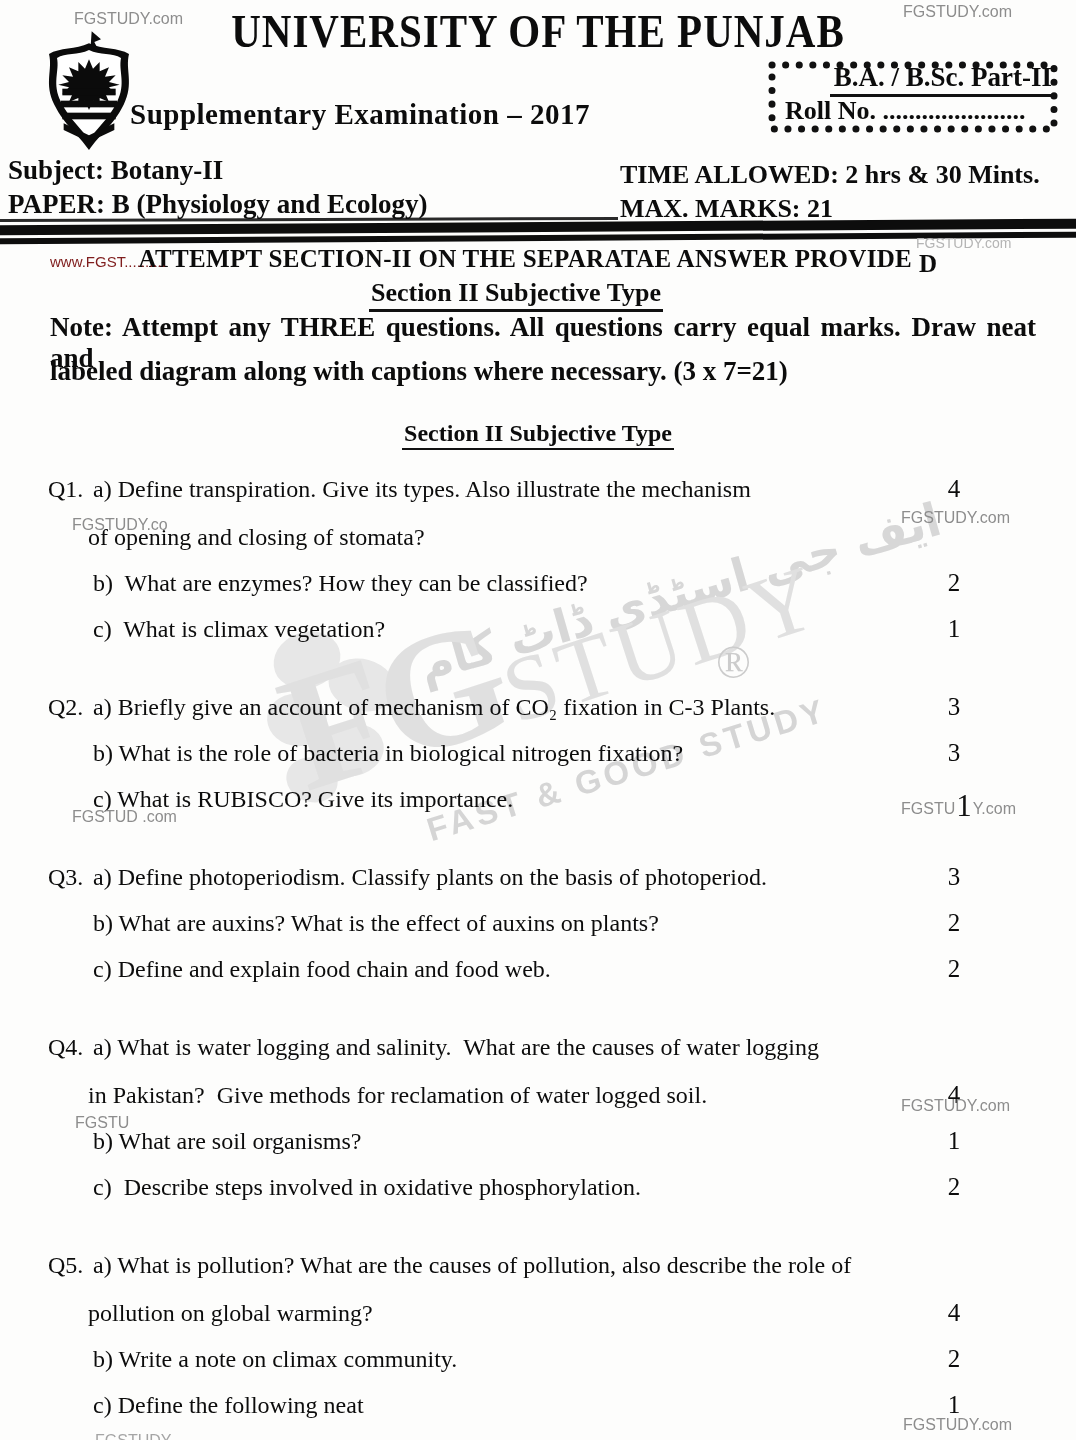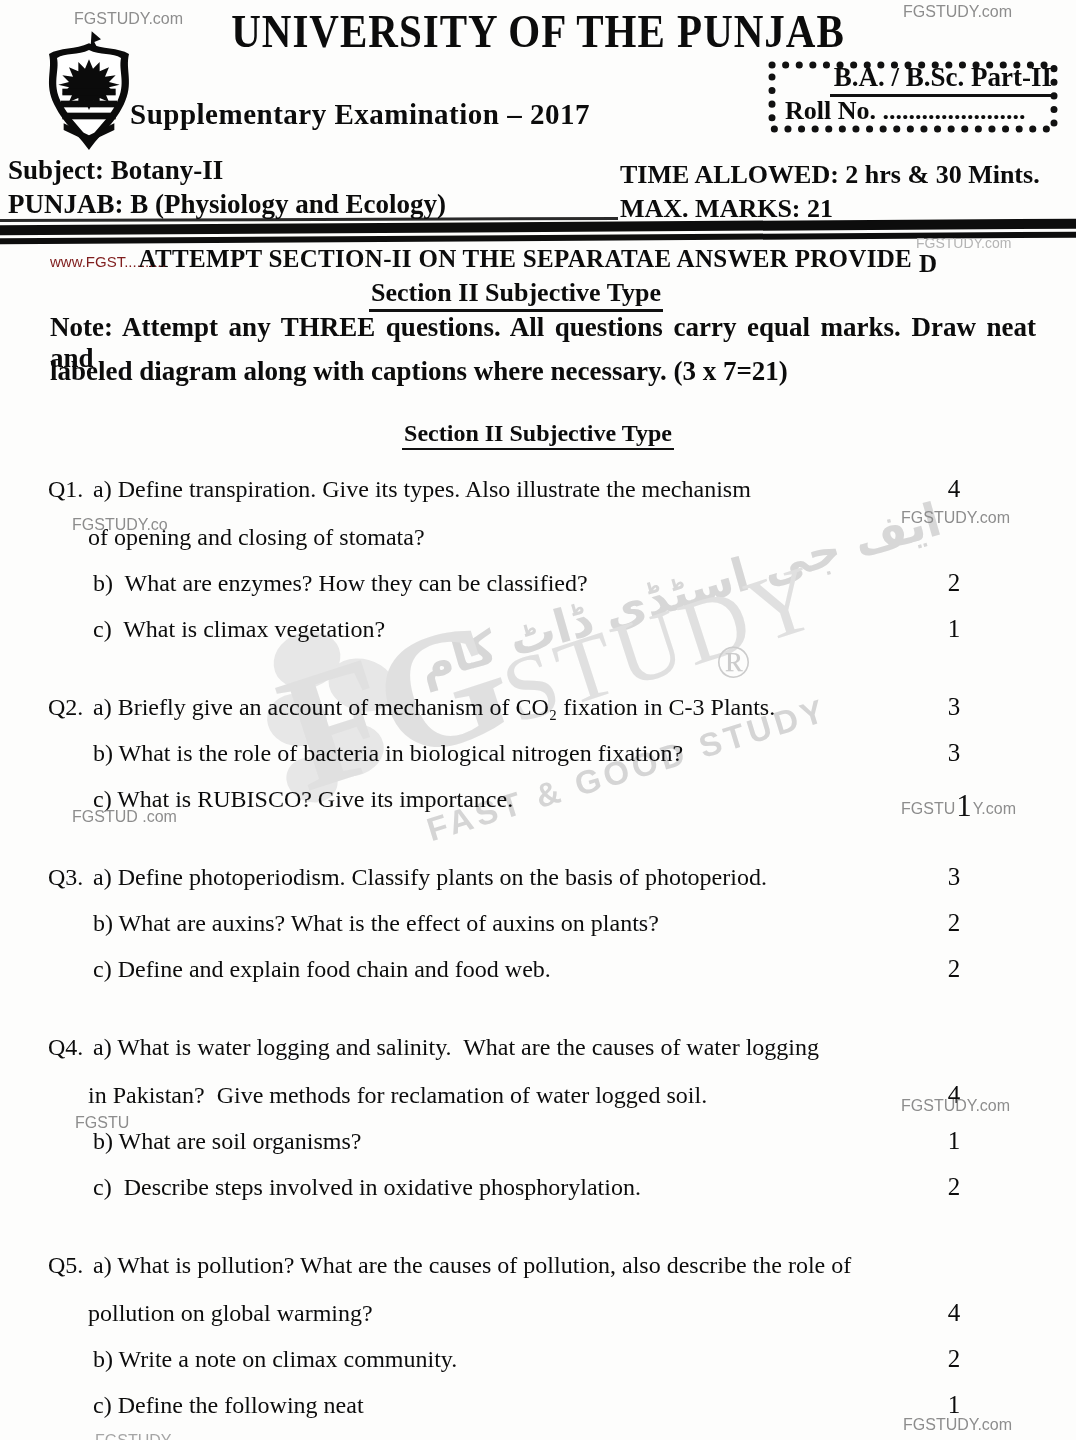--- a/index.html
+++ b/index.html
@@ -167,21 +167,21 @@
   <div class="abs exam">Supplementary Examination – 2017</div>
 
   <div class="abs subject">Subject: Botany-II</div>
 
   <div class="abs roll-box">
     <svg width="300" height="82" viewBox="0 0 300 82">
       <rect x="9" y="9" width="282" height="64" fill="none" stroke="#111" stroke-width="7" stroke-dasharray="0.1 13.5" stroke-linecap="round"></rect>
     </svg>
     <div class="roll-label">Roll No. ......................</div>
   </div>
-  <div class="abs paper">PUNJAB: B (Physiology and Ecology)</div>
+  <div class="abs paper">PAPER: B (Physiology and Ecology)</div>
   <div class="abs time-allowed">TIME ALLOWED: 2 hrs &amp; 30 Mints.</div>
   <div class="abs max-marks">MAX. MARKS: 21</div>
 
   <div class="abs thin-rule"></div>
   <div class="abs rules">
     <div class="bar1"></div>
       <div class="gap"></div>
       <div class="bar2"></div>
   </div>
 

